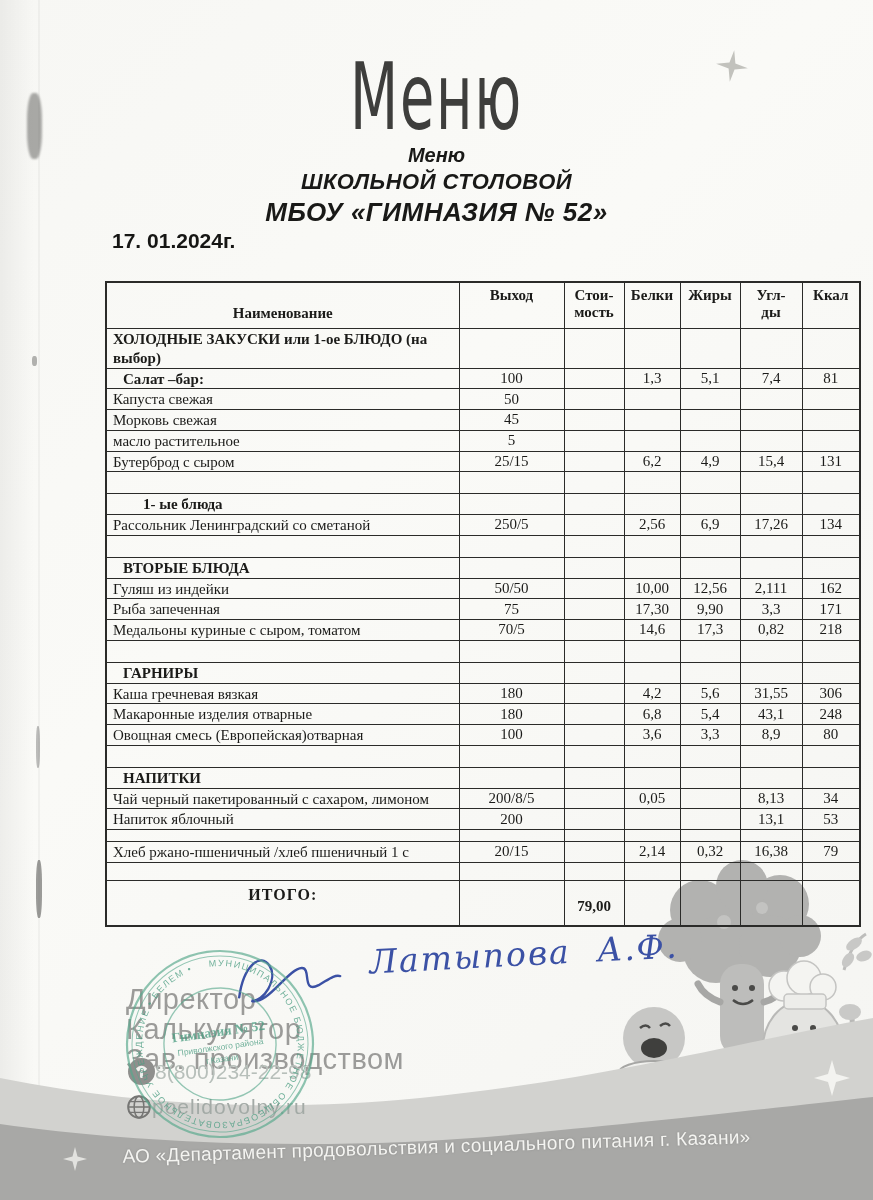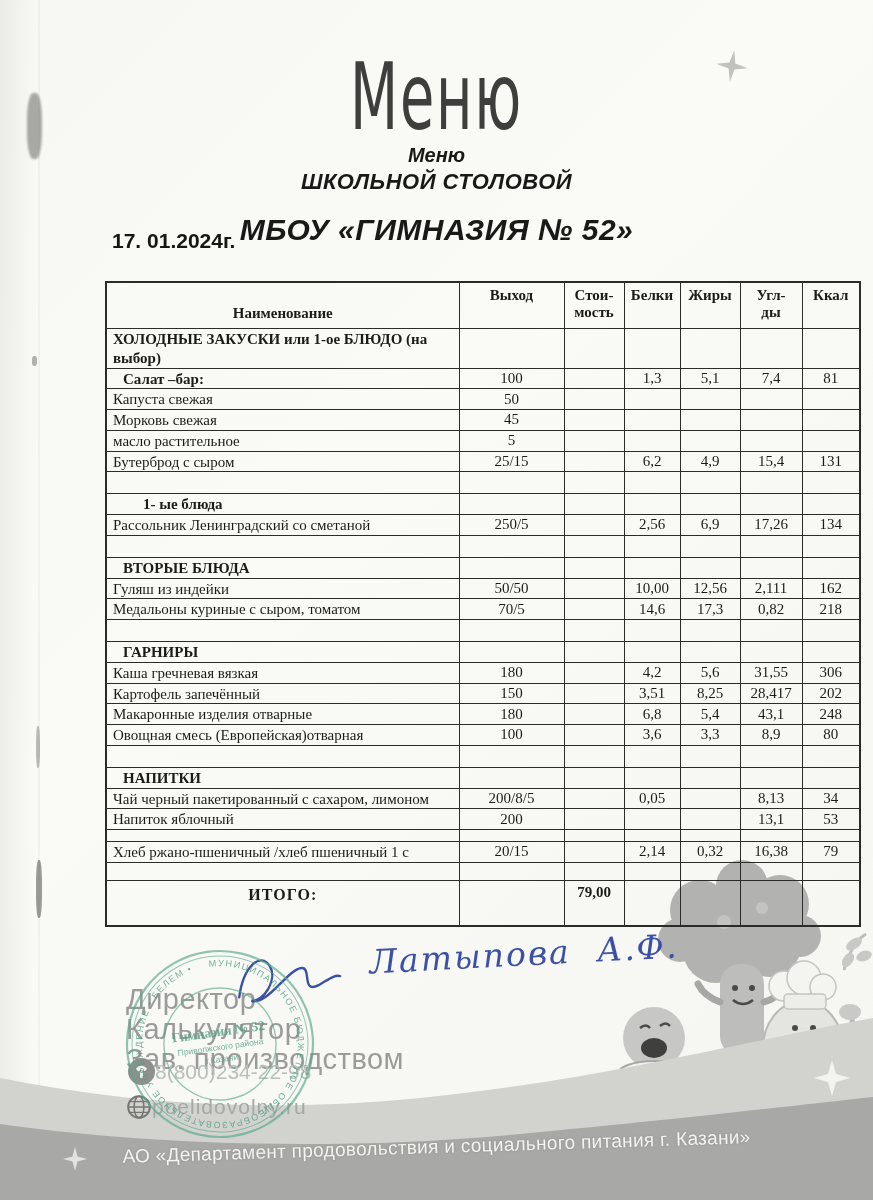--- a/index.html
+++ b/index.html
@@ -16,21 +16,21 @@
   .smudge3{left:36px;top:726px;width:4px;height:42px;background:rgba(70,70,68,.35);}
   .smudge4{left:36px;top:860px;width:6px;height:58px;background:rgba(60,60,58,.5);filter:blur(.5px);}
   
   .script-title{position:absolute;left:0;right:0;top:42px;text-align:center;z-index:3;
         font-family:"DejaVu Sans",sans-serif;font-weight:400;font-size:62px;color:#3e3e3c;
         transform:scaleY(1.5) scaleX(.9);transform-origin:50% 0;letter-spacing:2px;}
   .t-line{position:absolute;left:0;right:0;text-align:center;z-index:3;
         font-family:"Liberation Sans",sans-serif;font-style:italic;font-weight:bold;color:#191917;}
   .t1{top:144px;font-size:20px;}
   .t2{top:169px;font-size:22px;letter-spacing:.5px;}
-  .t3{top:213px;font-size:30px;letter-spacing:.5px;}
+  .t3{top:197px;font-size:26px;letter-spacing:.5px;}
   .date{position:absolute;left:112px;top:229px;z-index:3;
         font-family:"Liberation Sans",sans-serif;font-weight:bold;font-size:21px;color:#161614;}
   
   table.menu{position:absolute;left:105px;top:281px;width:754px;z-index:2;
         border-collapse:collapse;table-layout:fixed;background:transparent;
         font-family:"Liberation Serif",serif;font-size:15px;color:#1b1b19;}
   table.menu th,table.menu td{border:1px solid #2b2b29;overflow:hidden;}
   table.menu{border:2px solid #2b2b29;}
   th{font-weight:bold;font-size:15px;white-space:pre-line;vertical-align:top;padding-top:4px;text-align:center;}
   th.col-name{vertical-align:bottom;padding-bottom:6px;}
@@ -38,21 +38,21 @@
   td.col-name{text-align:left;padding:1px 4px 0 6px;line-height:1.25;}
   td.c-val{text-align:center;padding:0 2px;}
   tr.k-section-tall{height:40px;} tr.k-section-tall td.col-name{font-weight:bold;}
   tr.k-section{height:18px;} tr.k-section td.col-name{font-weight:bold;padding-left:16px;}
   tr.k-subsection{height:18px;padding-left:8px;} tr.k-subsection td.col-name{font-weight:bold;padding-left:36px;}
   tr.k-item{height:18px;}
   tr.k-empty{height:18px;} tr.k-empty-lg{height:22px;} tr.k-empty-sm{height:12px;}
   tr.k-total{height:46px;}
   tr.k-total td.col-name{font-weight:bold;text-align:center;vertical-align:bottom;
         padding:0 0 20px 0;font-size:16px;letter-spacing:1px;}
-  tr.k-total td.col-cost{font-weight:bold;vertical-align:top;padding-top:3px;}
+  tr.k-total td.col-cost{font-weight:bold;vertical-align:top;padding-top:17px;}
   
   .sparkle{position:absolute;z-index:1;}
   
   .officials{position:absolute;left:126px;top:984px;z-index:4;
         font-family:"Liberation Sans",sans-serif;font-size:29px;line-height:30px;
         color:#9b9b99;letter-spacing:.5px;}
   .contact-row{position:absolute;z-index:4;display:flex;align-items:center;gap:0;
         font-family:"Liberation Sans",sans-serif;}
   .phone-row{left:128px;top:1058px;color:#b7bfba;font-size:21px;}
   .site-row{left:126px;top:1094px;color:#a3aaa6;font-size:21px;letter-spacing:1px;}
@@ -273,20 +273,29 @@
         <tr class="k-item">
           <td class="col-name">Гуляш из индейки</td>
           <td class="col-out c-val">50/50</td>
           <td class="col-cost c-val"></td>
           <td class="col-protein c-val">10,00</td>
           <td class="col-fat c-val">12,56</td>
           <td class="col-carb c-val">2,111</td>
           <td class="col-kcal c-val">162</td>
         </tr>
         <tr class="k-item">
+          <td class="col-name">Рыба запеченная</td>
+          <td class="col-out c-val">75</td>
+          <td class="col-cost c-val"></td>
+          <td class="col-protein c-val">17,30</td>
+          <td class="col-fat c-val">9,90</td>
+          <td class="col-carb c-val">3,3</td>
+          <td class="col-kcal c-val">171</td>
+        </tr>
+        <tr class="k-item">
           <td class="col-name">Медальоны куриные с сыром, томатом</td>
           <td class="col-out c-val">70/5</td>
           <td class="col-cost c-val"></td>
           <td class="col-protein c-val">14,6</td>
           <td class="col-fat c-val">17,3</td>
           <td class="col-carb c-val">0,82</td>
           <td class="col-kcal c-val">218</td>
         </tr>
         <tr class="k-empty-lg">
           <td class="col-name"></td>
@@ -307,29 +316,20 @@
           <td class="col-kcal c-val"></td>
         </tr>
         <tr class="k-item">
           <td class="col-name">Каша гречневая вязкая</td>
           <td class="col-out c-val">180</td>
           <td class="col-cost c-val"></td>
           <td class="col-protein c-val">4,2</td>
           <td class="col-fat c-val">5,6</td>
           <td class="col-carb c-val">31,55</td>
           <td class="col-kcal c-val">306</td>
-        </tr>
-        <tr class="k-item">
-          <td class="col-name">Картофель запечённый</td>
-          <td class="col-out c-val">150</td>
-          <td class="col-cost c-val"></td>
-          <td class="col-protein c-val">3,51</td>
-          <td class="col-fat c-val">8,25</td>
-          <td class="col-carb c-val">28,417</td>
-          <td class="col-kcal c-val">202</td>
         </tr>
         <tr class="k-item">
           <td class="col-name">Макаронные изделия отварные</td>
           <td class="col-out c-val">180</td>
           <td class="col-cost c-val"></td>
           <td class="col-protein c-val">6,8</td>
           <td class="col-fat c-val">5,4</td>
           <td class="col-carb c-val">43,1</td>
           <td class="col-kcal c-val">248</td>
         </tr>

